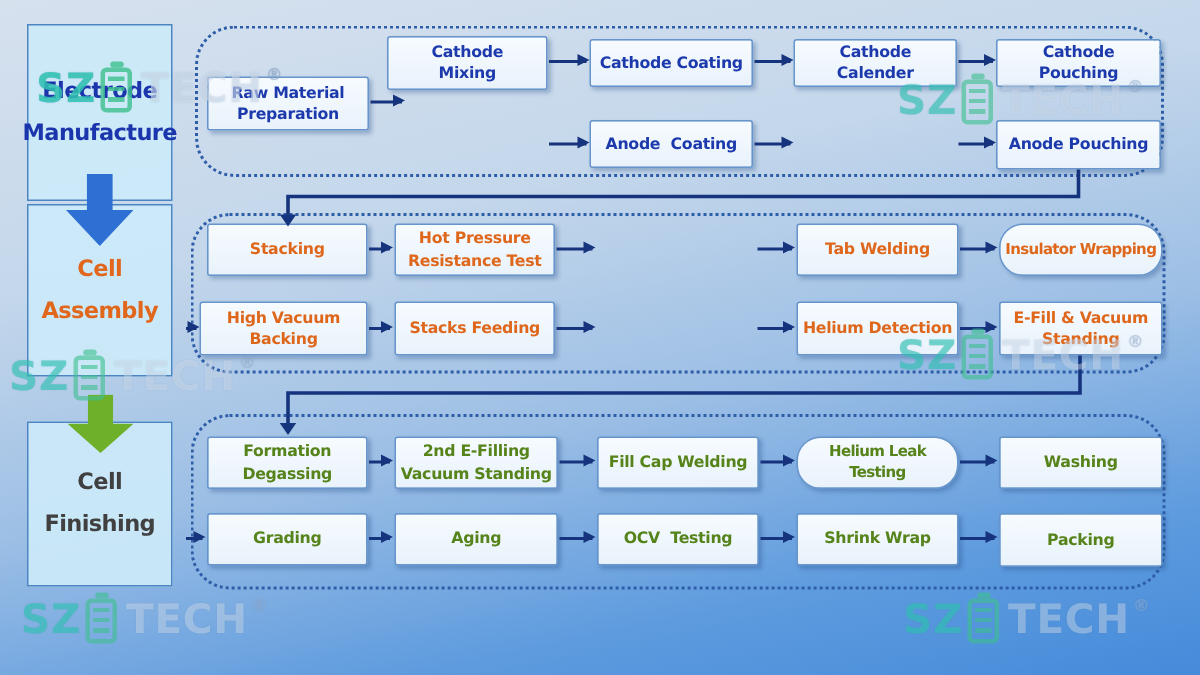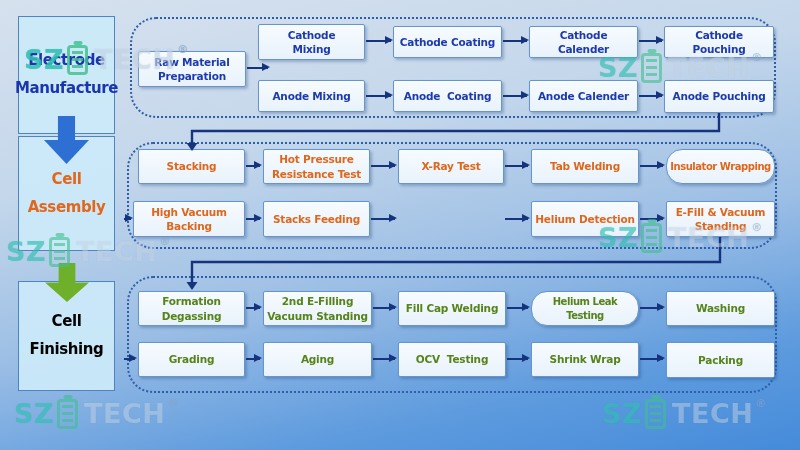--- a/index.html
+++ b/index.html
@@ -13,21 +13,21 @@
   .stage{
     position:absolute;left:18px;width:97px;
     background:rgba(203,233,249,.93);
     border:1.5px solid #4d85c2;
     display:flex;align-items:center;justify-content:center;text-align:center;
     font-weight:bold;font-size:15px;line-height:1.85;letter-spacing:-.4px;
     z-index:1;box-sizing:border-box;
   }
   .stage.s1{top:16px;height:118px;color:#1b35ad;}
   .stage.s2{top:136px;height:115px;color:#e0671c;}
-  .stage.s3{top:281px;height:110px;color:#000000;}
+  .stage.s3{top:281px;height:110px;color:#404040;}
   .blockarrow{
     position:absolute;z-index:2;
     clip-path:polygon(31% 0%,69% 0%,69% 50%,100% 50%,50% 100%,0% 50%,31% 50%);
     filter:drop-shadow(1px 2px 1px rgba(20,60,110,.35));
   }
   .blockarrow.blue{left:44px;top:116px;width:45px;height:48px;background:#2e6fd3;}
   .blockarrow.green{left:45px;top:263px;width:44px;height:39px;background:#6fb02b;}
   
   .section{
     position:absolute;border:2px dotted #2f5ea9;border-radius:26px;z-index:2;box-sizing:border-box;
@@ -96,36 +96,33 @@
 
   <div class="section f1"></div>
   <div class="section f2"></div>
   <div class="section f3"></div>
 
   <div class="pbox blue" style="left:138px;top:51px;width:108px;height:36px">Raw Material Preparation</div>
   <div class="pbox blue narrow" style="left:258px;top:24px;width:107px;height:36px">Cathode Mixing</div>
   <div class="pbox blue" style="left:393px;top:26px;width:109px;height:32px">Cathode Coating</div>
   <div class="pbox blue" style="left:664px;top:26px;width:110px;height:32px">Cathode  Pouching</div>
   <div class="pbox blue" style="left:529px;top:26px;width:109px;height:32px">Cathode  Calender</div>
-  <div class="pbox blue" style="left:258px;top:80px;width:107px;height:32px">Anode Mixing</div>
   <div class="pbox blue" style="left:393px;top:80px;width:109px;height:32px">Anode  Coating</div>
-  <div class="pbox blue" style="left:529px;top:80px;width:109px;height:32px">Anode Calender</div>
   <div class="pbox blue" style="left:664px;top:80px;width:110px;height:33px">Anode Pouching</div>
 
   <div class="arrow" style="left:247px;top:67px;width:21px"></div>
   <div class="arrow" style="left:366px;top:40px;width:25px"></div>
   <div class="arrow" style="left:503px;top:40px;width:24px"></div>
   <div class="arrow" style="left:639px;top:40px;width:23px"></div>
   <div class="arrow" style="left:366px;top:95px;width:25px"></div>
   <div class="arrow" style="left:503px;top:95px;width:24px"></div>
   <div class="arrow" style="left:639px;top:95px;width:23px"></div>
 
   <div class="pbox orange" style="left:138px;top:149px;width:107px;height:35px">Stacking</div>
   <div class="pbox orange" style="left:263px;top:149px;width:107px;height:35px">Hot Pressure Resistance Test</div>
-  <div class="pbox orange" style="left:398px;top:149px;width:106px;height:35px">X-Ray Test</div>
   <div class="pbox orange" style="left:531px;top:149px;width:108px;height:35px">Tab Welding</div>
   <div class="pbox orange xtight" style="left:666px;top:149px;width:109px;height:35px">Insulator Wrapping</div>
   <div class="pbox orange" style="left:133px;top:201px;width:112px;height:36px">High Vacuum Backing</div>
   <div class="pbox orange" style="left:263px;top:201px;width:107px;height:36px">Stacks Feeding</div>
   <div class="pbox orange" style="left:531px;top:201px;width:108px;height:36px">Helium Detection</div>
   <div class="pbox orange" style="left:666px;top:201px;width:109px;height:36px">E-Fill &amp; Vacuum Standing</div>
 
   <div class="arrow" style="left:246px;top:165px;width:14px"></div>
   <div class="arrow" style="left:371px;top:165px;width:24px"></div>
   <div class="arrow" style="left:505px;top:165px;width:23px"></div>

